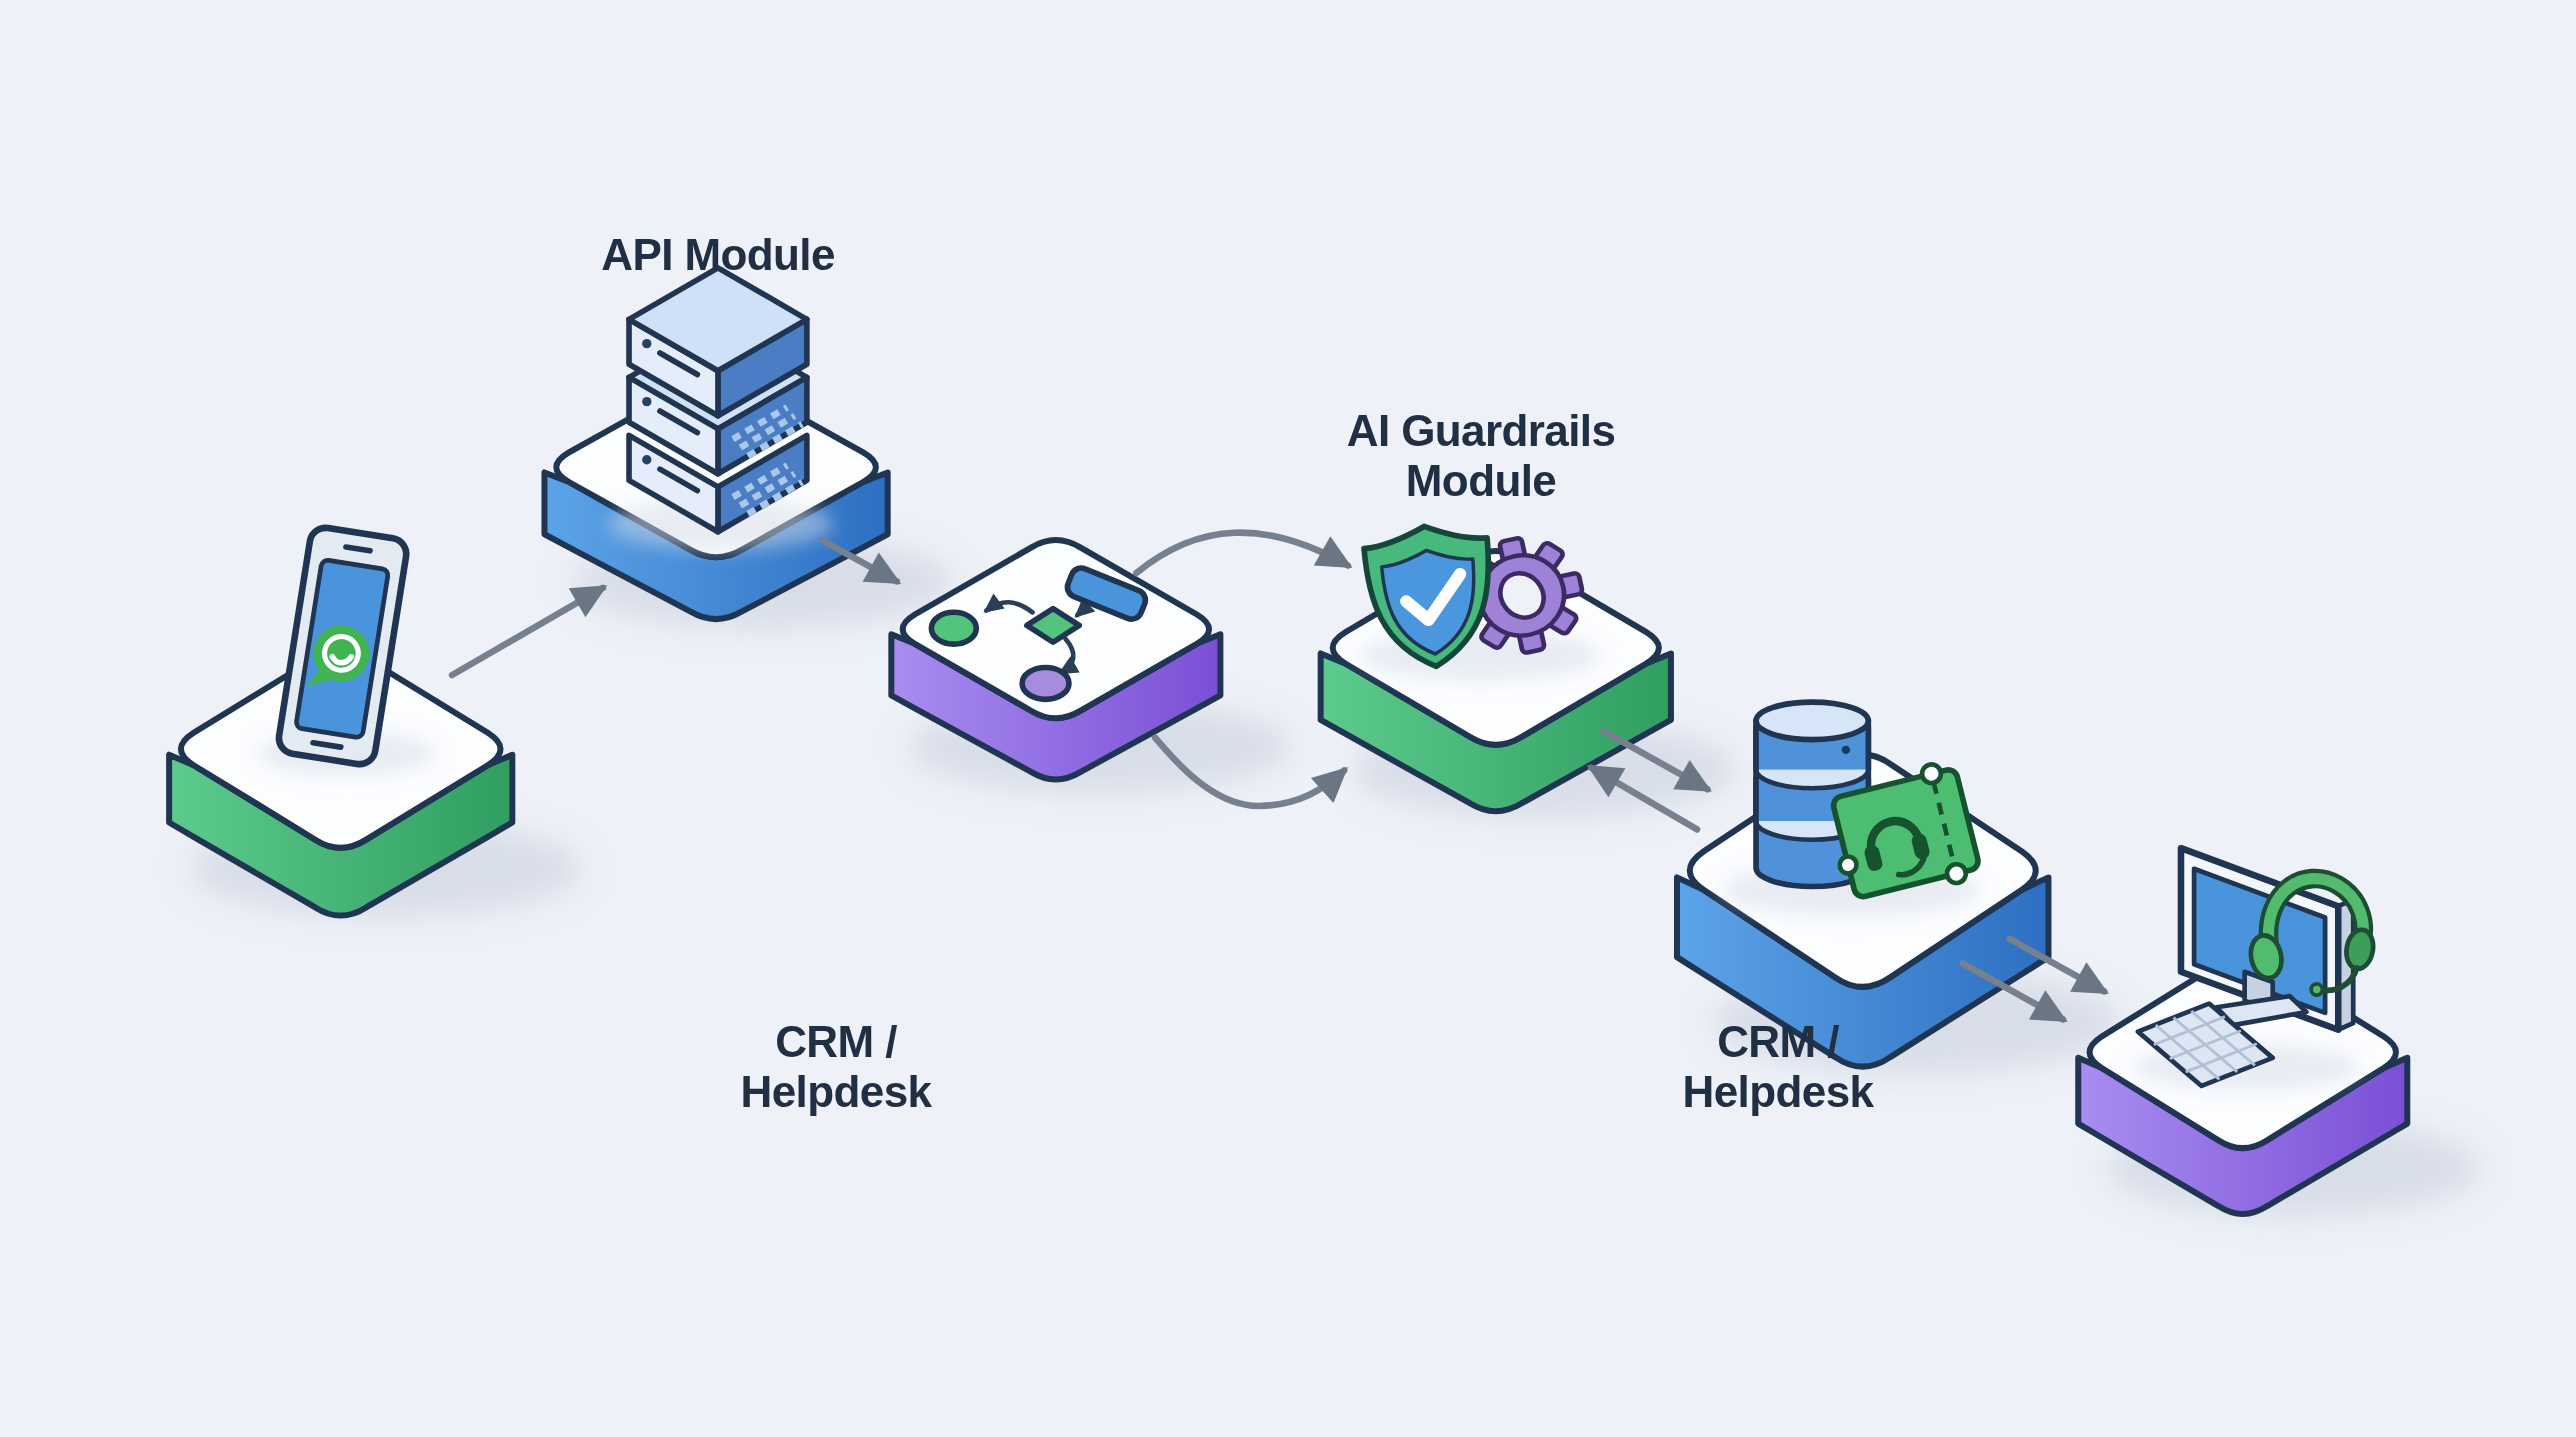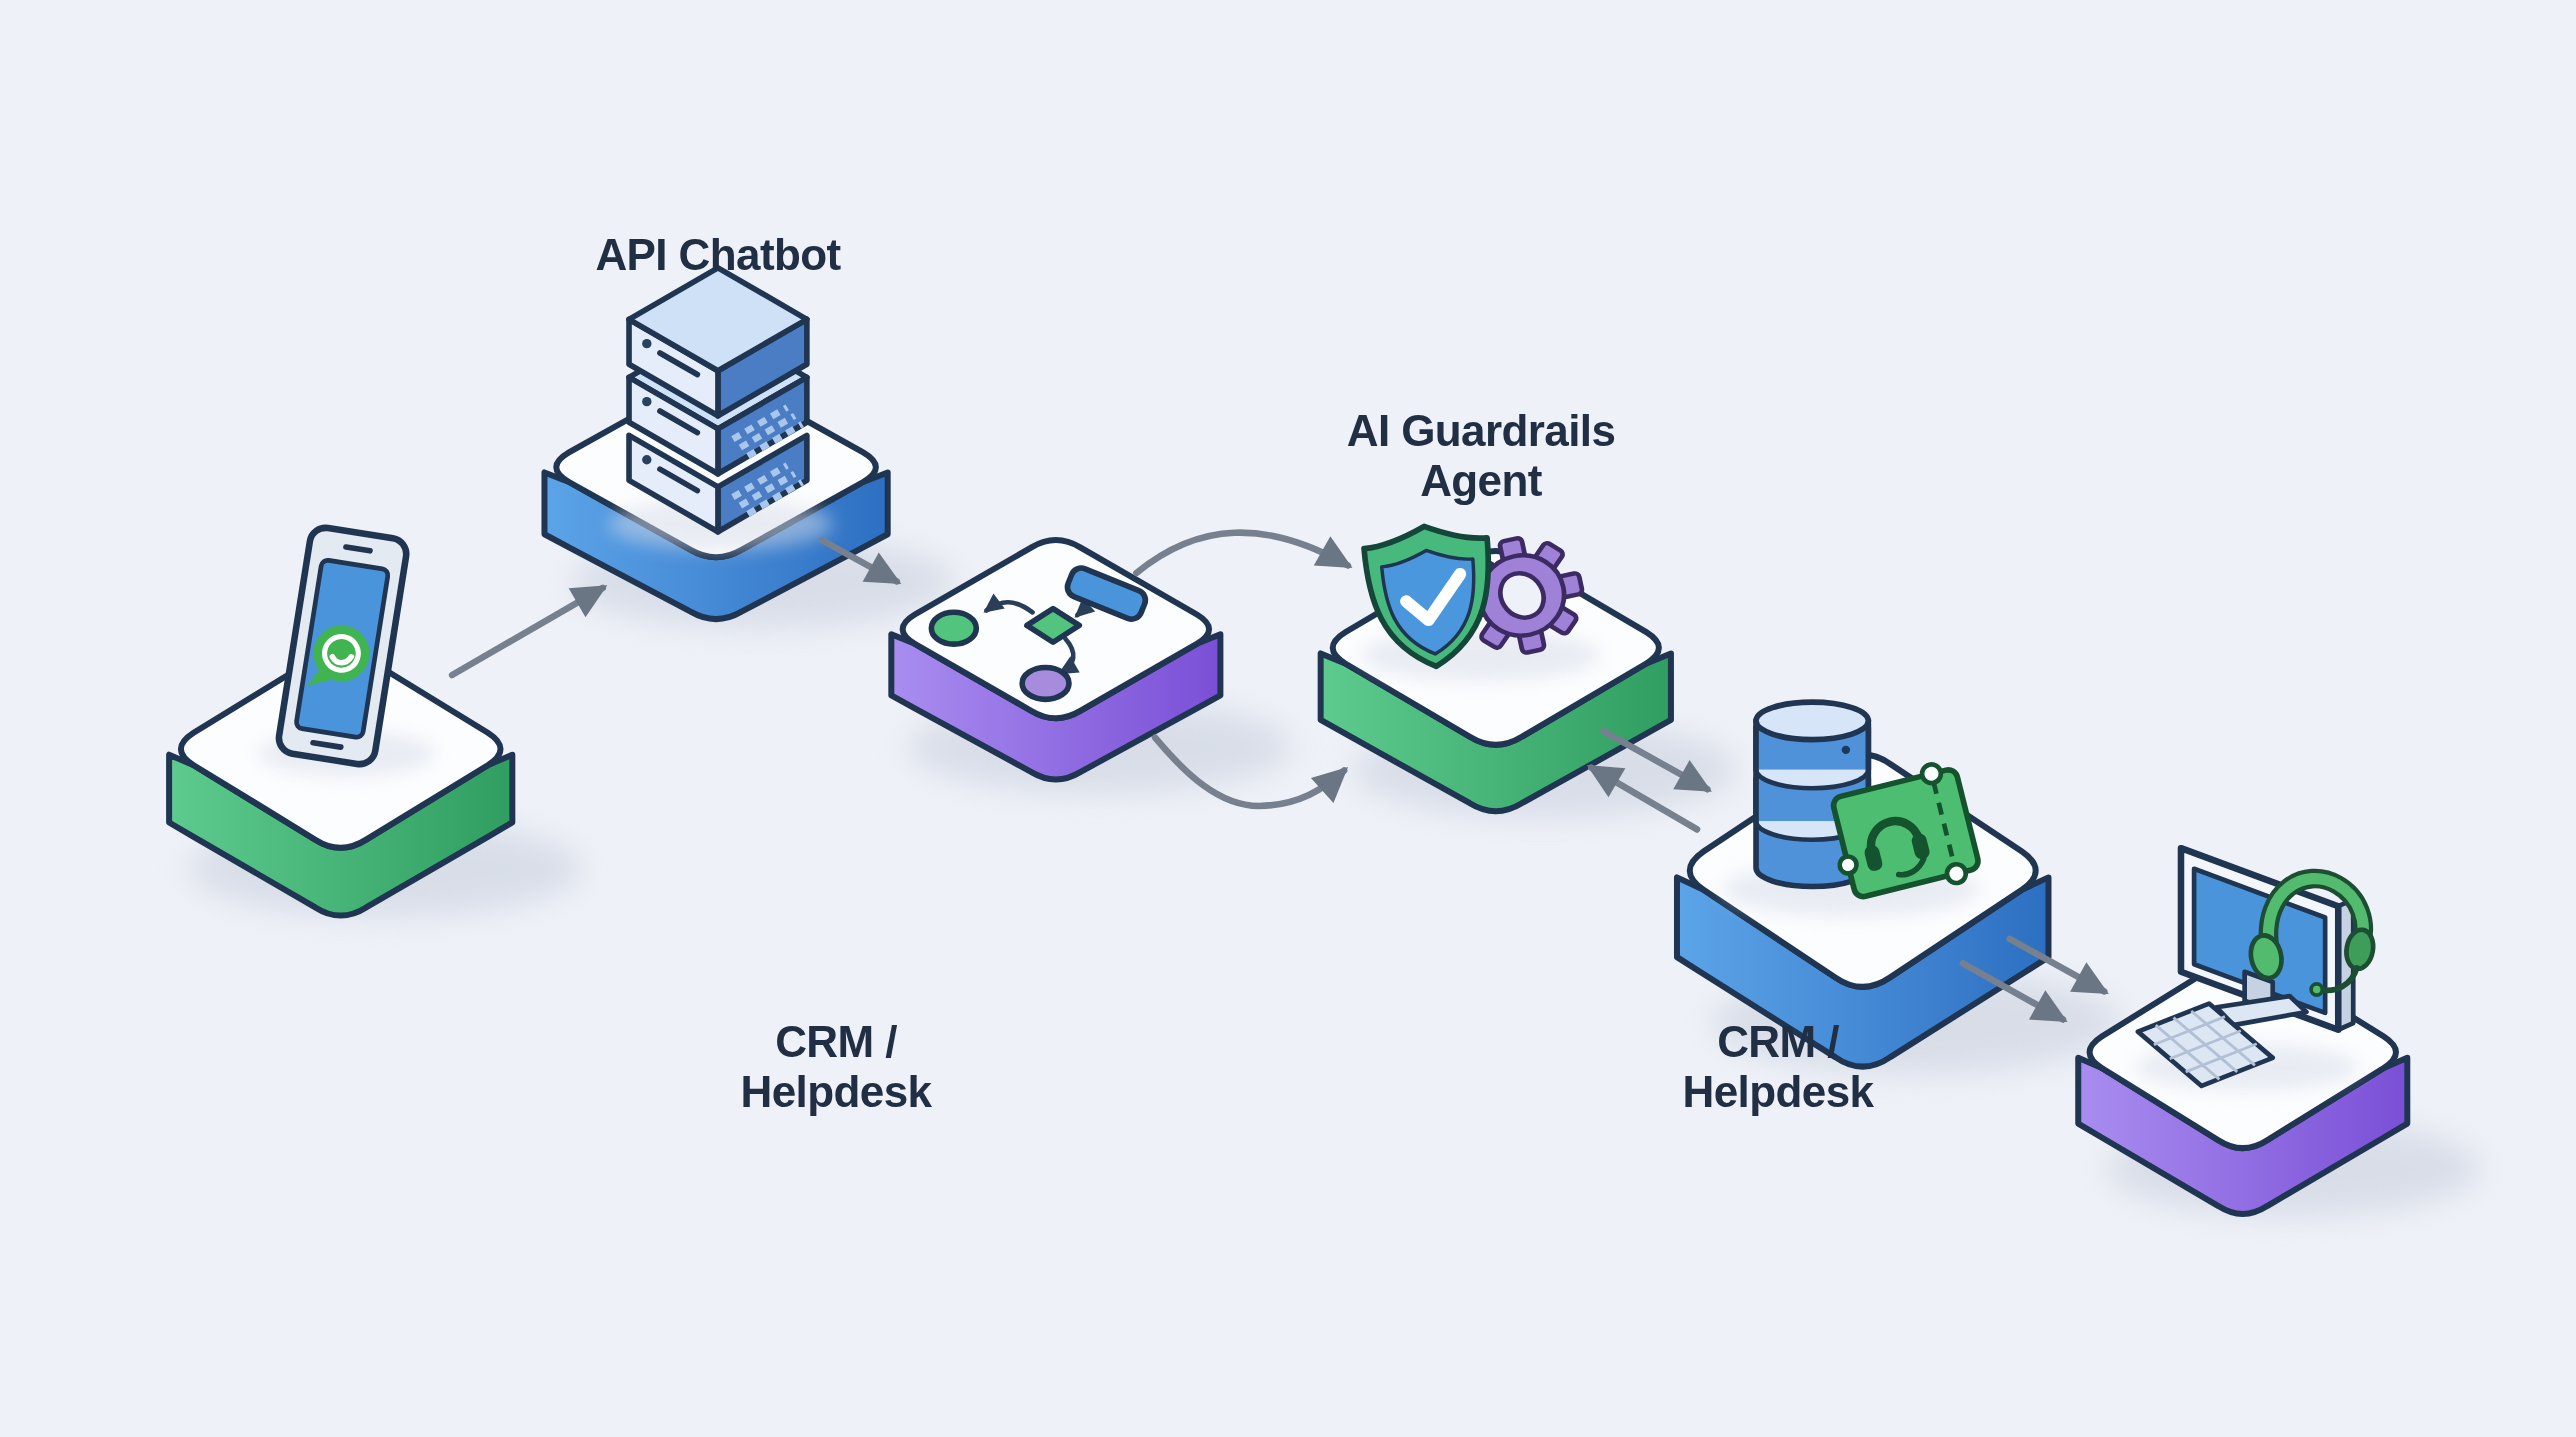--- a/index.html
+++ b/index.html
@@ -203,25 +203,25 @@
       <g transform="translate(2521,1014) rotate(10)">
         <ellipse rx="14" ry="21" style="fill:#3e9d59;stroke:var(--c-headset_dark);stroke-width:5"></ellipse>
       </g>
       <path d="M 2518,1034 C 2512,1052 2496,1061 2478,1057" style="fill:none;stroke:var(--c-headset_dark);stroke-width:6;stroke-linecap:round"></path>
       <circle cx="2475" cy="1057" r="6" style="fill:var(--c-headset_green);stroke:var(--c-headset_dark);stroke-width:4"></circle>
     </g>
   </g>
 </svg>
 
 <div class="label" style="left:718px;top:230px">
-  <span>API Chatbot</span>
+  <span>API Module</span>
 </div>
 <div class="label" style="left:1481px;top:406px">
   <span>AI Guardrails</span>
-  <span>Agent</span>
+  <span>Module</span>
 </div>
 <div class="label" style="left:836px;top:1017px">
   <span>CRM /</span>
   <span>Helpdesk</span>
 </div>
 <div class="label" style="left:1778px;top:1017px">
   <span>CRM /</span>
   <span>Helpdesk</span>
 </div>
 </div>

